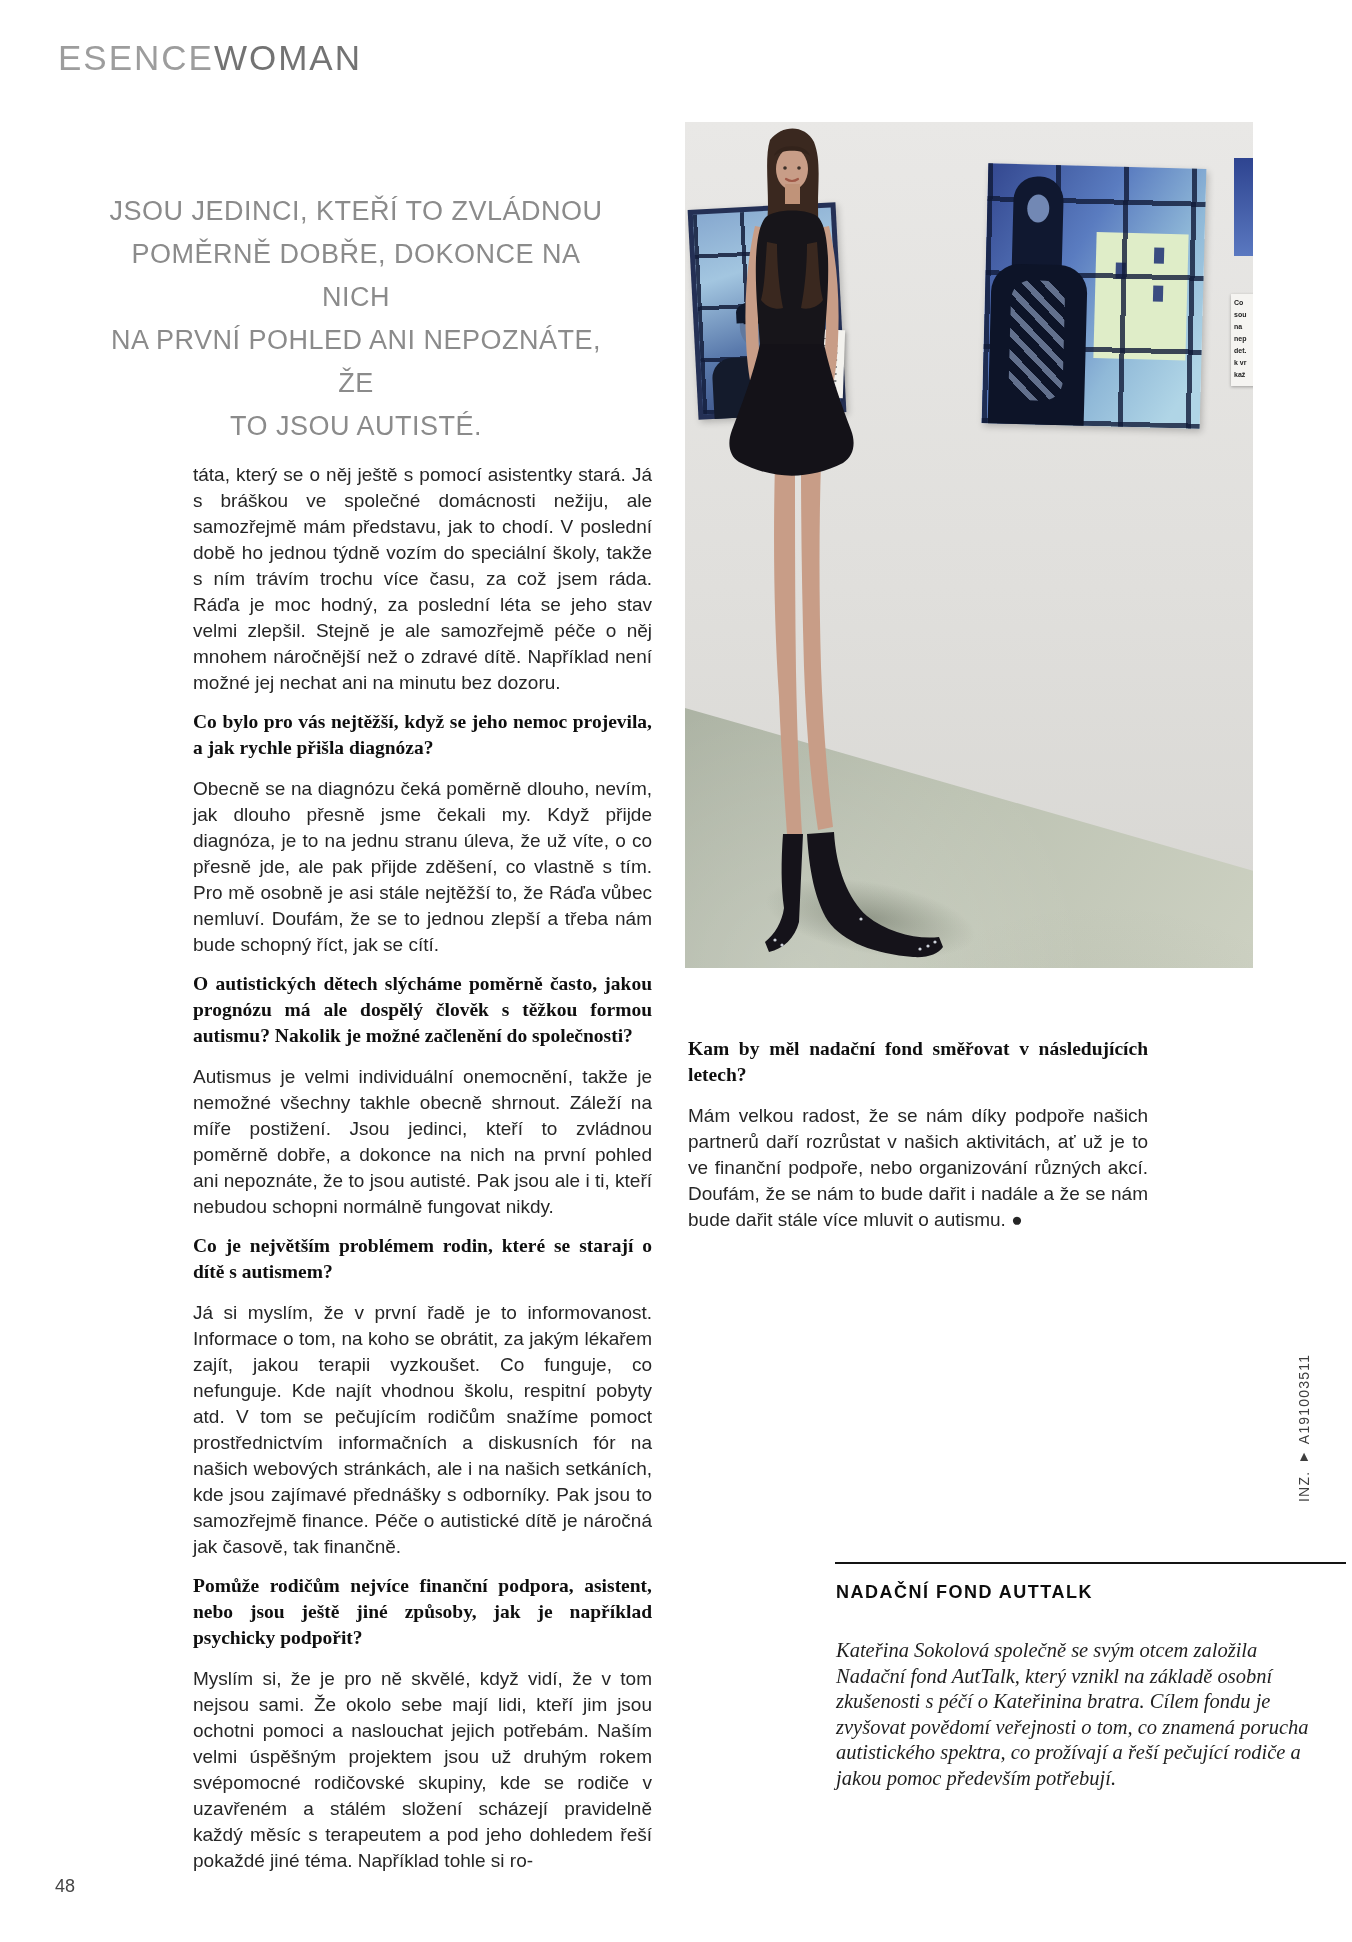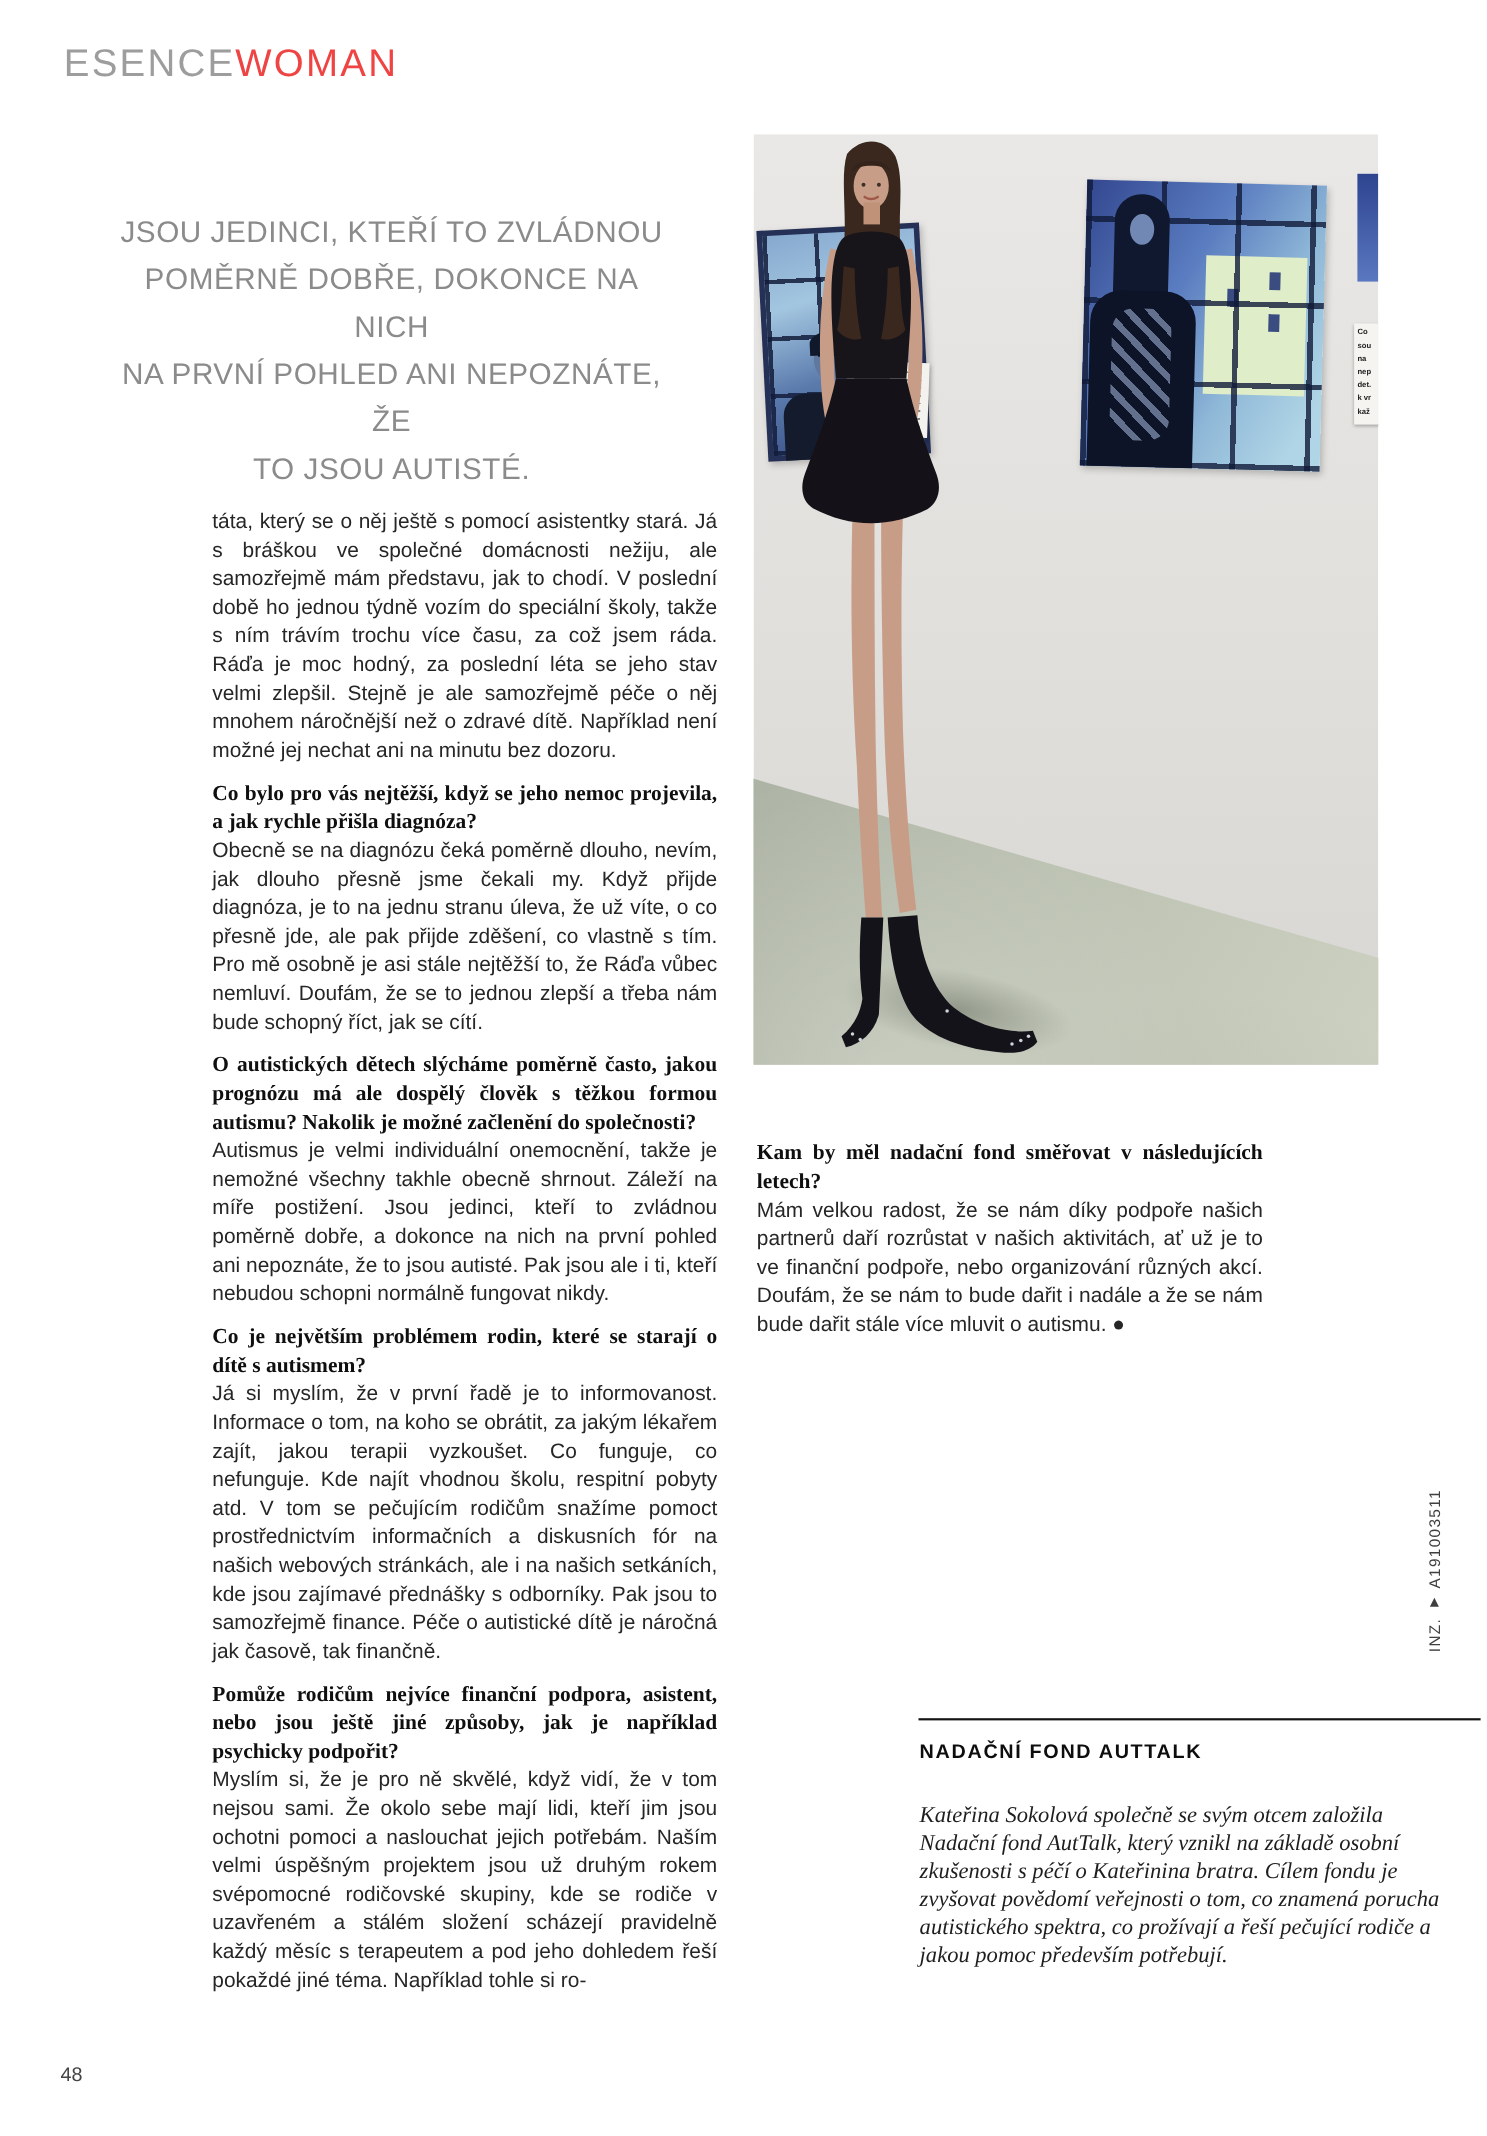--- a/index.html
+++ b/index.html
@@ -2,33 +2,33 @@
 <html><head>
 <meta charset="utf-8">
 <style>
   html,body{margin:0;padding:0;background:#ffffff;}
   .page{position:relative;width:1352px;height:1942px;background:#ffffff;margin:0 auto;overflow:hidden;
         font-family:"Liberation Sans",sans-serif;}
 
   
   .masthead{position:absolute;left:58px;top:38px;font-size:35px;letter-spacing:2px;font-weight:400;}
   .brand-light{color:#9d9d9d;margin-top:24px;}
-  .brand-dark{color:#ef4444;}
+  .brand-dark{color:#737373;}
 
   
   .pull-quote{position:absolute;left:100px;top:190px;width:512px;text-align:center;
               color:#8b8b8b;font-size:27px;line-height:43px;letter-spacing:.5px;}
 
   
   .col{position:absolute;font-size:19px;line-height:26px;color:#262626;text-align:justify;}
   .col1{left:193px;top:462px;width:459px;}
   .col2{left:688px;top:1036px;width:460px;}
   .para{margin:0 0 13px 0;}
   .q{font-weight:700;font-size:19.5px;line-height:26px;color:#0f0f0f;margin:0;font-family:Liberation Serif, serif;}
-  .a{margin:0 0 13px 0;}
+  .a{margin:15px 0 13px 0;}
 
   
   .vtext{position:absolute;left:1296px;top:1352px;height:150px;writing-mode:vertical-rl;
          transform:rotate(180deg);font-size:14px;color:#3f3f3f;letter-spacing:1.2px;white-space:nowrap;}
 
   
   .fond-rule{position:absolute;left:835px;top:1562px;width:511px;height:2px;background:#141414;}
   .fond-title{position:absolute;left:836px;top:1582px;font-size:18px;font-weight:700;
               letter-spacing:1.5px;color:#0d0d0d;}
   .fond-body{position:absolute;left:836px;top:1638px;width:478px;

